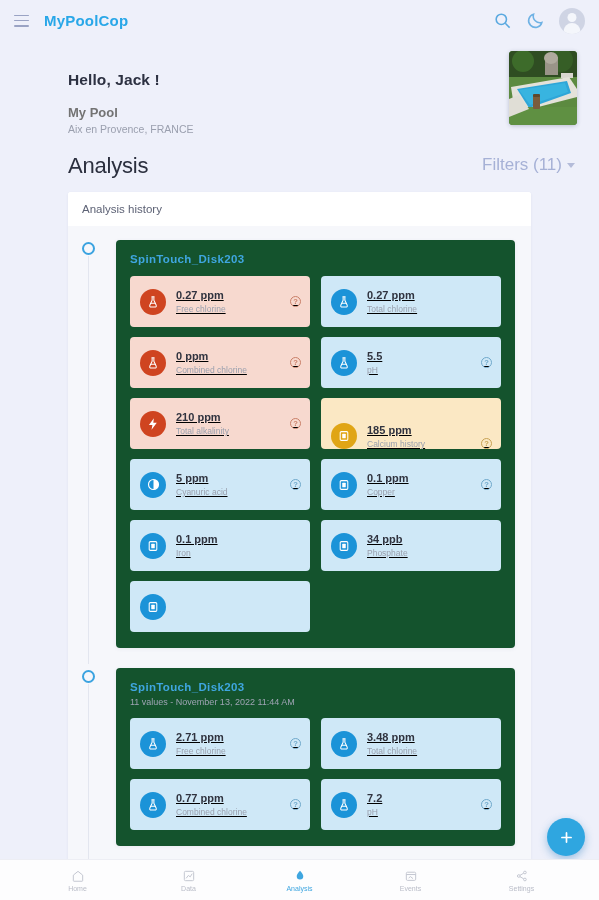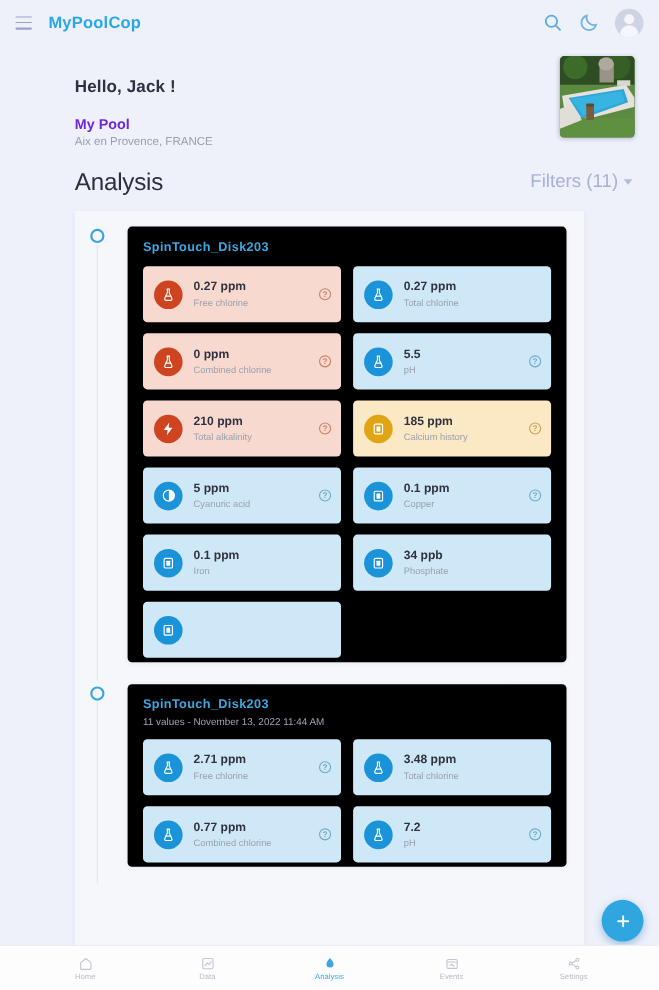--- a/index.html
+++ b/index.html
@@ -65,21 +65,21 @@
     display: flex; align-items: flex-start;
     padding: 10px 22px 0 68px;
   }
   .greet-text { flex: 1; padding-top: 4px; margin-top: 16px; }
   .hello {
     font-size: 15.5px; font-weight: bold; color: #2d3142;
     letter-spacing: .1px;
   }
   .poolname {
     margin-top: 16px;
-    font-size: 13px; font-weight: bold; color: #6d28d9;
+    font-size: 13px; font-weight: bold; color: #737373;
   }
   .poolloc {
     margin-top: 3px;
     font-size: 10.5px; color: #9a9fae;
   }
   .pool-thumb {
     width: 68px; height: 74px;
     border-radius: 4px;
     overflow: hidden;
     box-shadow: 0 1px 4px rgba(50,60,100,.28);
@@ -149,23 +149,23 @@
     box-sizing: content-box;
   }
   .tl-line {
     position: absolute; top: 16px; left: 9.5px; bottom: -16px;
     width: 1.5px; background: #e3e6ef;
   }
 
   
   .acard {
     flex: 1;
-    background: #000000;
+    background: #14532d;
     border-radius: 4px;
-    padding: 13px 14px 4px 14px;
+    padding: 13px 14px 16px 14px;
     margin-right: 16px;
     box-shadow: 0 1px 4px rgba(60,70,110,.07);
   }
   .acard-title {
     font-size: 11.5px; font-weight: bold; color: #3fa6e0;
     letter-spacing: .35px;
   }
   .acard-sub {
     margin-top: 4px;
     font-size: 9px; color: #9fa4b4;
@@ -175,20 +175,21 @@
     display: grid;
     grid-template-columns: 1fr 1fr;
     gap: 10px 11px;
   }
   .tile {
     border-radius: 4px;
     height: 51px;
     display: flex; align-items: center;
     padding: 0 9px 0 10px;
     cursor: pointer;
+    text-decoration: underline;
   }
   .tile-ic {
     width: 26px; height: 26px; border-radius: 50%;
     flex: none;
     display:flex; align-items:center; justify-content:center;
     margin-right: 10px;
   }
   .tile-ic svg { display:block; }
   .tile-txt { flex: 1; min-width: 0; }
   .tile-val { font-size: 11px; font-weight: bold; color: #30333f; line-height: 1.25; }
@@ -201,21 +202,21 @@
     cursor: pointer;
   }
 
   
   .t-red    { background: #f7d9cf; }
   .t-red    .tile-ic { background: #cf4420; }
   .t-red    .tile-help { color: #c97f68; }
   .t-blue   { background: #cfe8f7; }
   .t-blue   .tile-ic { background: #1b93d8; }
   .t-blue   .tile-help { color: #6fa8cb; }
-  .t-amber  { background: #fbe8c4; }
+  .t-amber  { background: #fbe8c4; align-items: flex-end; }
   .t-amber  .tile-ic { background: #e0a515; }
   .t-amber  .tile-help { color: #c7a254; }
 
   
   .fab {
     position: absolute; right: 14px; bottom: 44px;
     width: 38px; height: 38px; border-radius: 50%;
     background: #2fa6e0;
     box-shadow: 0 3px 8px rgba(30,120,190,.42);
     display:flex; align-items:center; justify-content:center;
@@ -298,20 +299,23 @@
 
   <div class="page-head">
     <div class="page-title">Analysis</div>
     <div class="filters">
       <span>Filters (11)</span>
       <span class="chev-dn"></span>
     </div>
   </div>
 
   <div class="panel">
+    <div class="panel-head">
+      <span>Analysis history</span>
+    </div>
     <div class="panel-body" id="timeline">
         <div class="tl-row" style="margin-bottom: 20px;">
           <div class="tl-rail">
             <span class="tl-dot"></span>
             <span class="tl-line"></span>
           </div>
           <div class="acard">
             <div class="acard-title">SpinTouch_Disk203</div>
             <div class="tiles">
               <div class="tile t-red">

